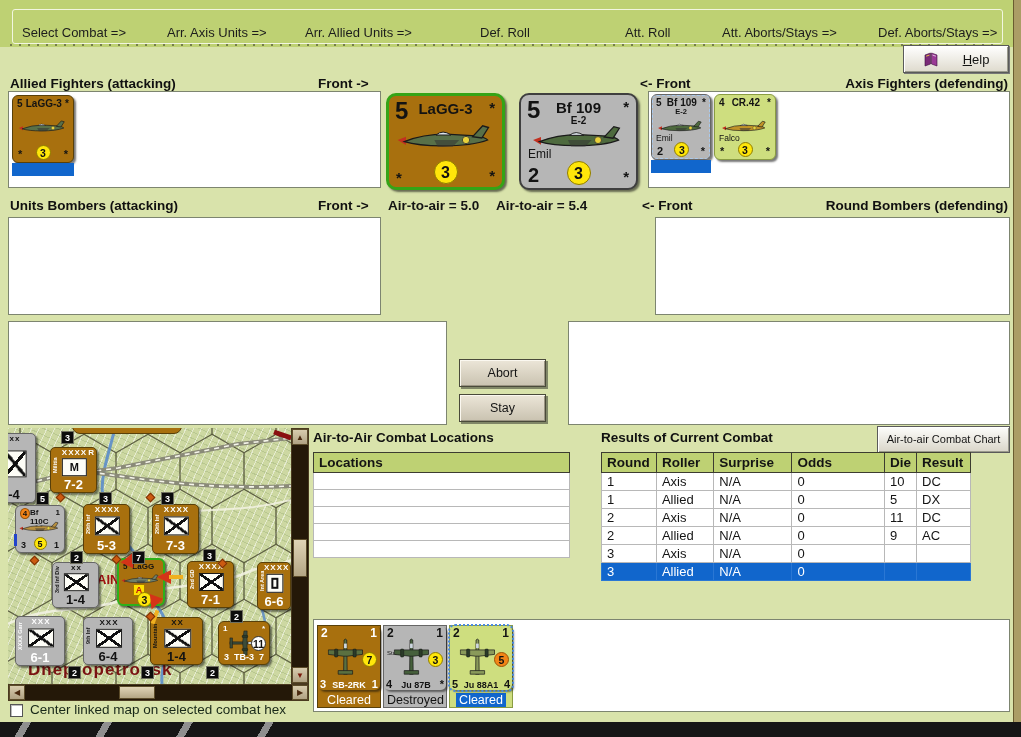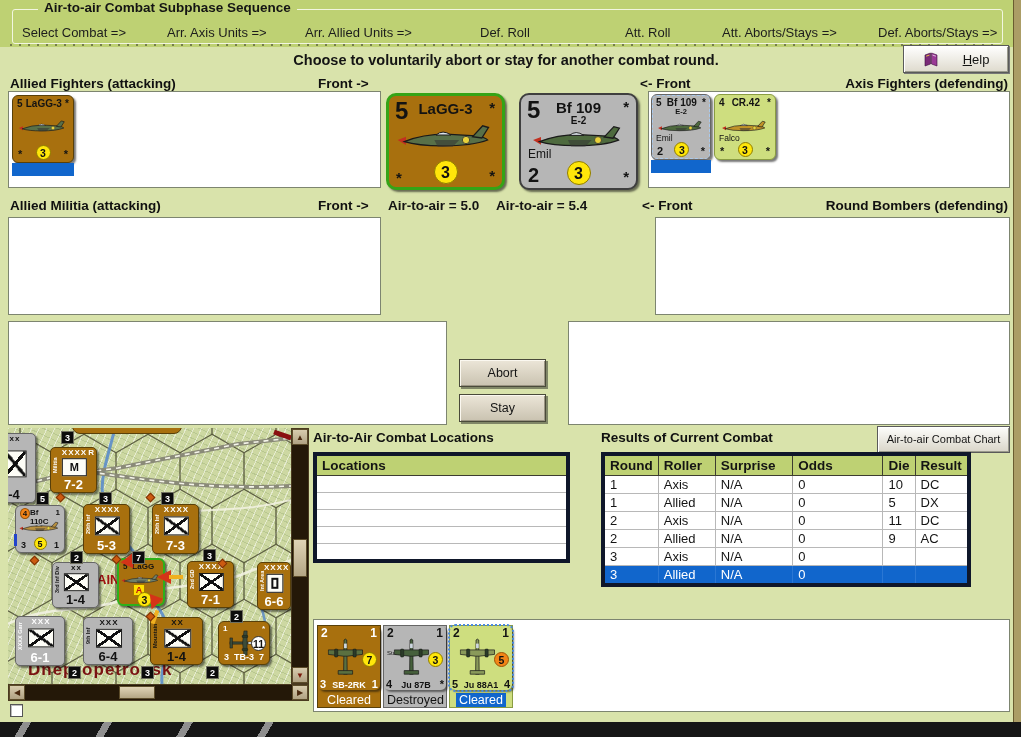--- a/index.html
+++ b/index.html
@@ -63,21 +63,21 @@
   .airvalue { position:absolute; font-weight:bold; font-size:13.5px; white-space:nowrap; }
   
   .game-btn { position:absolute; width:87px; height:28px; background:linear-gradient(#ece6d8,#c9c2b0);
     border:1px solid #4a4a3a; box-shadow:inset 1px 1px 0 #fbf8f0, inset -1px -1px 0 #9a9482, 2px 2px 0 rgba(20,20,20,.45);
     font-size:12.5px; text-align:center; line-height:26px; cursor:pointer; }
   .chart-btn { position:absolute; left:877px; top:426px; width:133px; height:27px;
     background:linear-gradient(#fdfdfb,#d9d5c8); border:1px solid #5a5a5a;
     box-shadow:inset 1px 1px 0 #fff, inset -1px -1px 0 #9a9a8c;
     font-size:11px; text-align:center; line-height:25px; cursor:pointer; }
   
-  .gtable { position:absolute; border-collapse:collapse; background:#fff; border:4px solid #0f172a; }
+  .gtable { position:absolute; border-collapse:collapse; background:#fff; border:1px solid #0f172a; }
   .gtable th { background:#bed173; border:1px solid #3c3c30; font-size:13.5px; font-weight:bold; text-align:left; padding:2px 5px; }
   .gtable td { border:1px solid #b8b8b8; font-size:13px; padding:1px 5px; height:17px; overflow:hidden; white-space:nowrap; }
   .gtable tr.selected td { background:#1166cc; color:#fff; border-color:#2a77d4; }
   
   .aff-row { position:absolute; left:317px; top:625px; display:flex; gap:2px; }
   .aff-unit { position:relative; width:64px; }
   .aff-counter { position:relative; width:62px; height:64px; border-radius:5px; box-shadow:2px 2px 2px rgba(10,10,10,.5); }
   .aff-unit.selected .aff-counter { outline:2px dotted #4a8ae0; outline-offset:0px; }
   .af-tl{position:absolute;left:3px;top:0px;font-size:12px;font-weight:bold}
   .af-tr{position:absolute;right:3px;top:0px;font-size:12px;font-weight:bold}
@@ -161,35 +161,33 @@
       <path d="M3.2,5.2 L6.4,4.1" stroke="#e8c040" stroke-width="1"></path>
       <path d="M9.6,4.1 L12.8,5.2" stroke="#f0e0f0" stroke-width="0.8"></path>
     </symbol>
   </defs>
 </svg>
 
 <div class="screen">
 
   <div class="header-band">
     <div class="group-border"></div>
-    <div class="group-title">Air-to-air Combat Subphase Sequence</div>
     <div>
 
     <span class="seq-step" style="left: 22px;">Select Combat =&gt;</span>
         <span class="seq-step" style="left: 167px;">Arr. Axis Units =&gt;</span>
         <span class="seq-step" style="left: 305px;">Arr. Allied Units =&gt;</span>
         <span class="seq-step" style="left: 480px;">Def. Roll</span>
         <span class="seq-step" style="left: 625px;">Att. Roll</span>
         <span class="seq-step" style="left: 722px;">Att. Aborts/Stays =&gt;</span>
         <span class="seq-step" style="left: 878px;">Def. Aborts/Stays =&gt;</span>
       </div>
     <div class="dotline"></div>
   </div>
 
-  <div class="instruction">Choose to voluntarily abort or stay for another combat round.</div>
   <div class="help-btn">
     <svg width="16" height="16">
         <use href="#book-icon"></use>
       </svg>
     <span><span class="u">H</span><span>elp</span></span>
   </div>
 
   <div class="lbl" style="left:10px;top:76px">Allied Fighters (attacking)</div>
   <div class="lbl" style="left:318px;top:76px">Front -&gt;</div>
   <div class="lbl" style="left:640px;top:76px">&lt;- Front</div>
@@ -270,21 +268,21 @@
         </svg>
       <div class="ac-mid">Falco</div>
       <div class="ac-bot">
           <span>*</span>
           <span class="circ">3</span>
           <span>*</span>
         </div>
     </div>
   </div>
 
-  <div class="lbl" style="left:10px;top:198px">Allied Militia (attacking)</div>
+  <div class="lbl" style="left:10px;top:198px">Units Bombers (attacking)</div>
   <div class="lbl" style="left:318px;top:198px">Front -&gt;</div>
   <div class="airvalue" style="left:388px;top:198px">Air-to-air = 5.0</div>
   <div class="airvalue" style="left:496px;top:198px">Air-to-air = 5.4</div>
   <div class="lbl" style="left:642px;top:198px">&lt;- Front</div>
   <div class="lbl" style="right:13px;top:198px">Round Bombers (defending)</div>
 
   <div class="whitebox" style="left:8px;top:217px;width:373px;height:98px"></div>
   <div class="whitebox" style="left:655px;top:217px;width:355px;height:98px"></div>
 
   <div class="whitebox" style="left:8px;top:321px;width:439px;height:104px"></div>
@@ -645,18 +643,19 @@
             <span class="n1">5</span>
             <span class="nm">Ju 88A1</span>
             <span class="n2">4</span>
           </div>
       </div>
       <span class="aff-status">Cleared</span>
     </div>
     </div>
 
   <div class="chk"></div>
+  <div class="chk-label">Center linked map on selected combat hex</div>
 
   <div class="right-strip"></div>
   <div class="bottom-strip">
     <div class="bottom-slash"></div>
   </div>
 </div>
 
 </body></html>

